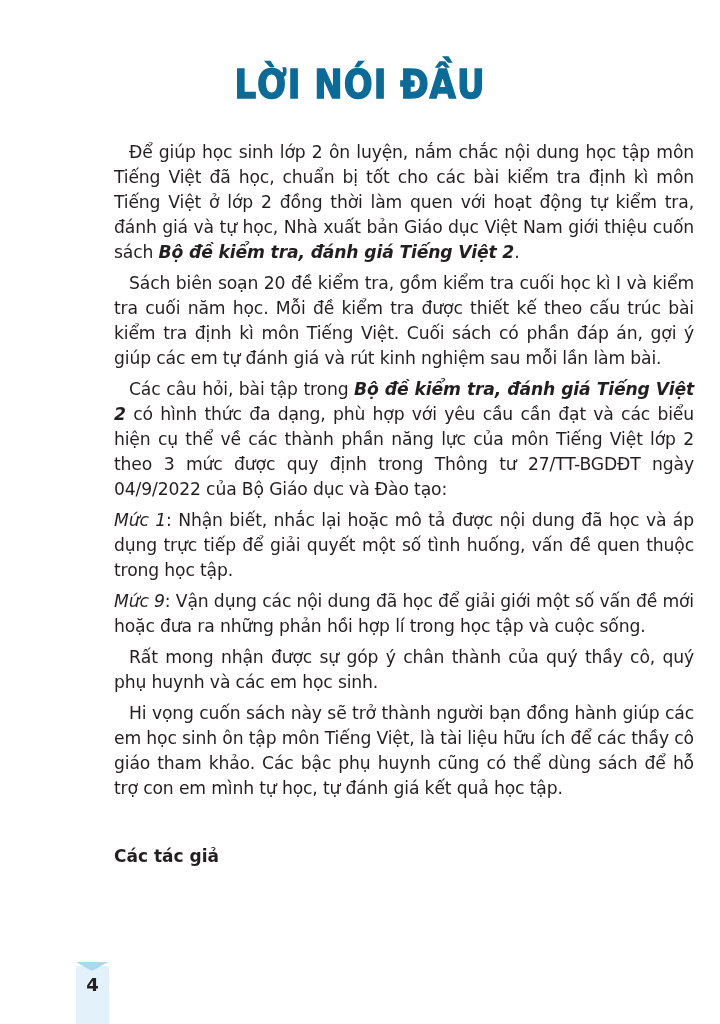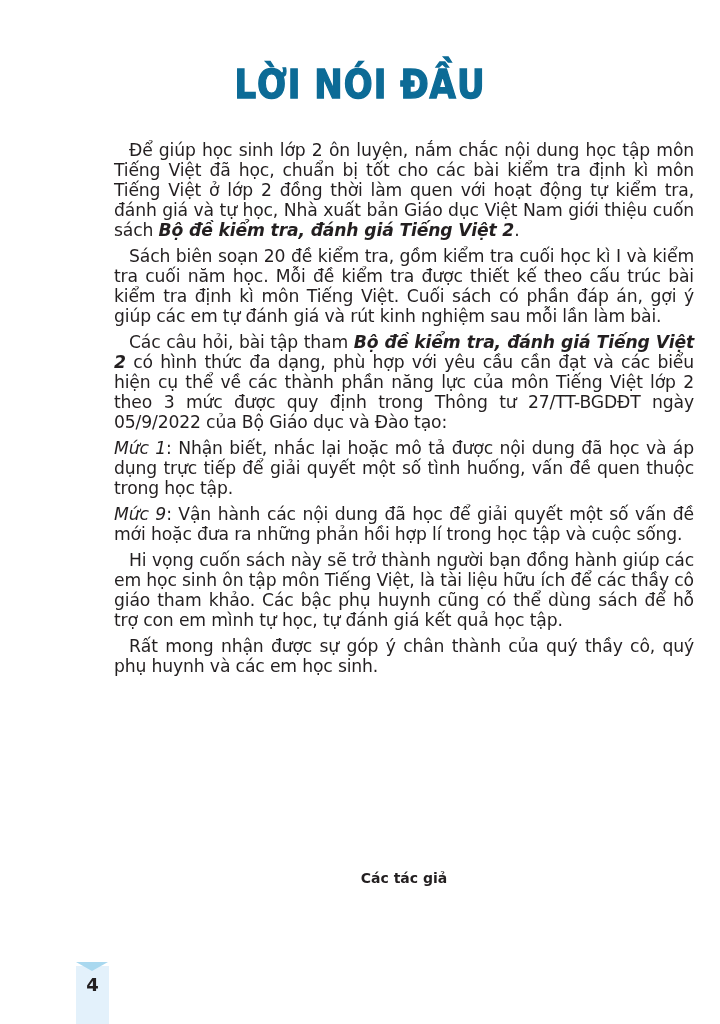--- a/index.html
+++ b/index.html
@@ -8,30 +8,30 @@
     font-family: "DejaVu Sans", sans-serif; color: #231f20;
   }
   .title {
     position: absolute; top: 64px; left: 0; width: 720px; text-align: center;
     font-family: "DejaVu Sans", sans-serif; font-weight: 900; font-size: 34px;
     letter-spacing: 1px; color: #0c6b96; -webkit-text-stroke: 1.2px #0c6b96;
     transform: scaleY(1.15);
   }
   .body-text {
     position: absolute; top: 140px; left: 114px; width: 580px;
-    font-size: 17.2px; line-height: 20px; text-align: justify; letter-spacing: -0.15px;
+    font-size: 17.2px; line-height: 25px; text-align: justify; letter-spacing: -0.15px;
   }
   .body-text p { margin: 0 0 6px 0; }
   .body-text p.indent { text-indent: 15px; }
   .body-text p.level { text-indent: 0; margin-top: 6px; }
   .body-text em.lbl { font-style: italic; }
   .body-text b.booktitle { font-weight: bold; font-style: italic; }
   .signature {
-    position: absolute; top: 870px; left: 114px; width: 580px; text-align: center;
-    font-weight: bold; font-size: 14px;
+    position: absolute; top: 846px; left: 114px; width: 580px; text-align: left;
+    font-weight: bold; font-size: 17px;
   }
   .page-tab {
     position: absolute; left: 76px; top: 966px; width: 33px; height: 58px;
     background: #e3f1fb;
   }
   .page-tab-notch {
     position: absolute; left: 76px; top: 962px; width: 0; height: 0;
     border-left: 16.5px solid transparent; border-right: 16.5px solid transparent;
     border-top: 9px solid #a9d8ef;
   }
@@ -43,29 +43,29 @@
 </head>
 <body>
 
 <div class="title">LỜI NÓI ĐẦU</div>
 
 <div class="body-text">
   <p class="indent"><span>Để giúp học sinh lớp 2 ôn luyện, nắm chắc nội dung học tập môn Tiếng Việt đã học, chuẩn bị tốt cho các bài kiểm tra định kì môn Tiếng Việt ở lớp 2 đồng thời làm quen với hoạt động tự kiểm tra, đánh giá và tự học, Nhà xuất bản Giáo dục Việt Nam giới thiệu cuốn sách </span><b class="booktitle">Bộ đề kiểm tra, đánh giá Tiếng Việt 2</b><span>.</span></p>
 
   <p class="indent">Sách biên soạn 20 đề kiểm tra, gồm kiểm tra cuối học kì I và kiểm tra cuối năm học. Mỗi đề kiểm tra được thiết kế theo cấu trúc bài kiểm tra định kì môn Tiếng Việt. Cuối sách có phần đáp án, gợi ý giúp các em tự đánh giá và rút kinh nghiệm sau mỗi lần làm bài.</p>
 
-  <p class="indent"><span>Các câu hỏi, bài tập tham </span><b class="booktitle">Bộ đề kiểm tra, đánh giá Tiếng Việt 2</b><span> có hình thức đa dạng, phù hợp với yêu cầu cần đạt và các biểu hiện cụ thể về các thành phần năng lực của môn Tiếng Việt lớp 2 theo 3 mức được quy định trong Thông tư 27/TT-BGDĐT ngày 05/9/2022 của Bộ Giáo dục và Đào tạo:</span></p>
+  <p class="indent"><span>Các câu hỏi, bài tập trong </span><b class="booktitle">Bộ đề kiểm tra, đánh giá Tiếng Việt 2</b><span> có hình thức đa dạng, phù hợp với yêu cầu cần đạt và các biểu hiện cụ thể về các thành phần năng lực của môn Tiếng Việt lớp 2 theo 3 mức được quy định trong Thông tư 27/TT-BGDĐT ngày 04/9/2022 của Bộ Giáo dục và Đào tạo:</span></p>
 
   <p class="level"><em class="lbl">Mức 1</em><span>: Nhận biết, nhắc lại hoặc mô tả được nội dung đã học và áp dụng trực tiếp để giải quyết một số tình huống, vấn đề quen thuộc trong học tập.</span></p>
 
 
-  <p class="level"><em class="lbl">Mức 9</em><span>: Vận hành các nội dung đã học để giải quyết một số vấn đề mới hoặc đưa ra những phản hồi hợp lí trong học tập và cuộc sống.</span></p>
+  <p class="level"><em class="lbl">Mức 9</em><span>: Vận dụng các nội dung đã học để giải giới một số vấn đề mới hoặc đưa ra những phản hồi hợp lí trong học tập và cuộc sống.</span></p>
+
+  <p class="indent">Rất mong nhận được sự góp ý chân thành của quý thầy cô, quý phụ huynh và các em học sinh.</p>
 
   <p class="indent">Hi vọng cuốn sách này sẽ trở thành người bạn đồng hành giúp các em học sinh ôn tập môn Tiếng Việt, là tài liệu hữu ích để các thầy cô giáo tham khảo. Các bậc phụ huynh cũng có thể dùng sách để hỗ trợ con em mình tự học, tự đánh giá kết quả học tập.</p>
-
-  <p class="indent">Rất mong nhận được sự góp ý chân thành của quý thầy cô, quý phụ huynh và các em học sinh.</p>
 </div>
 
 <div class="signature">Các tác giả</div>
 
 <div class="page-tab"></div>
 <div class="page-tab-notch"></div>
 <div class="page-number">4</div>
 
 </body></html>

